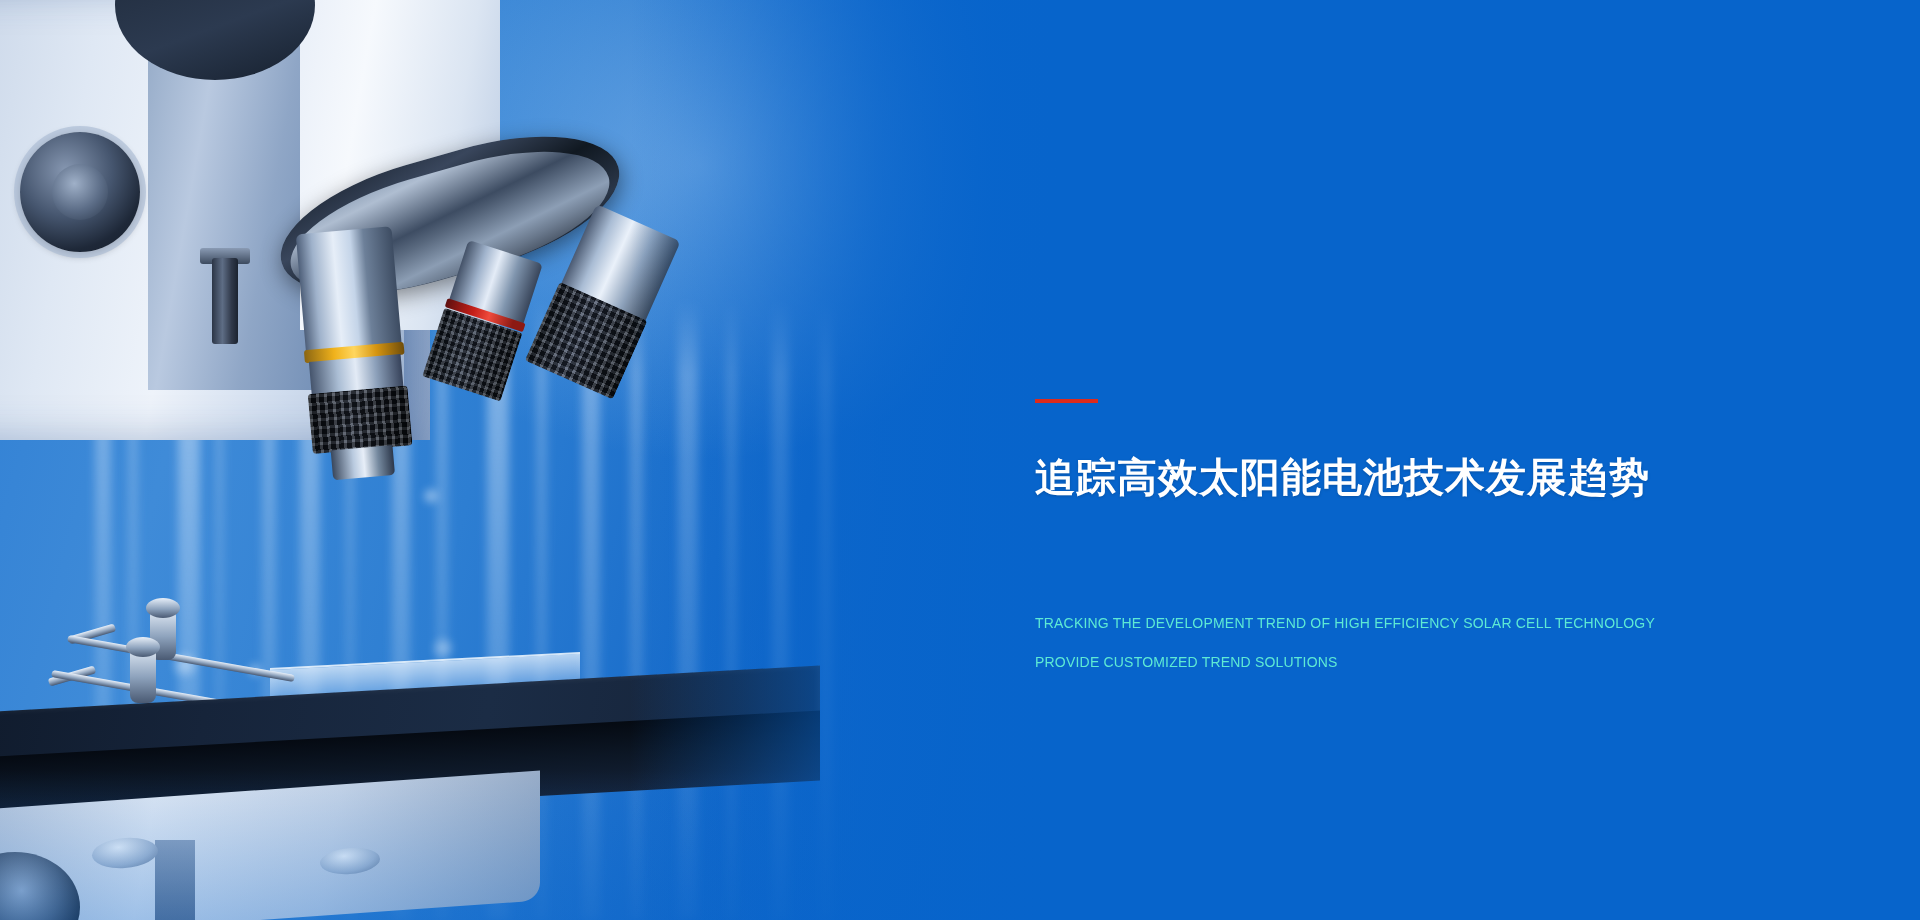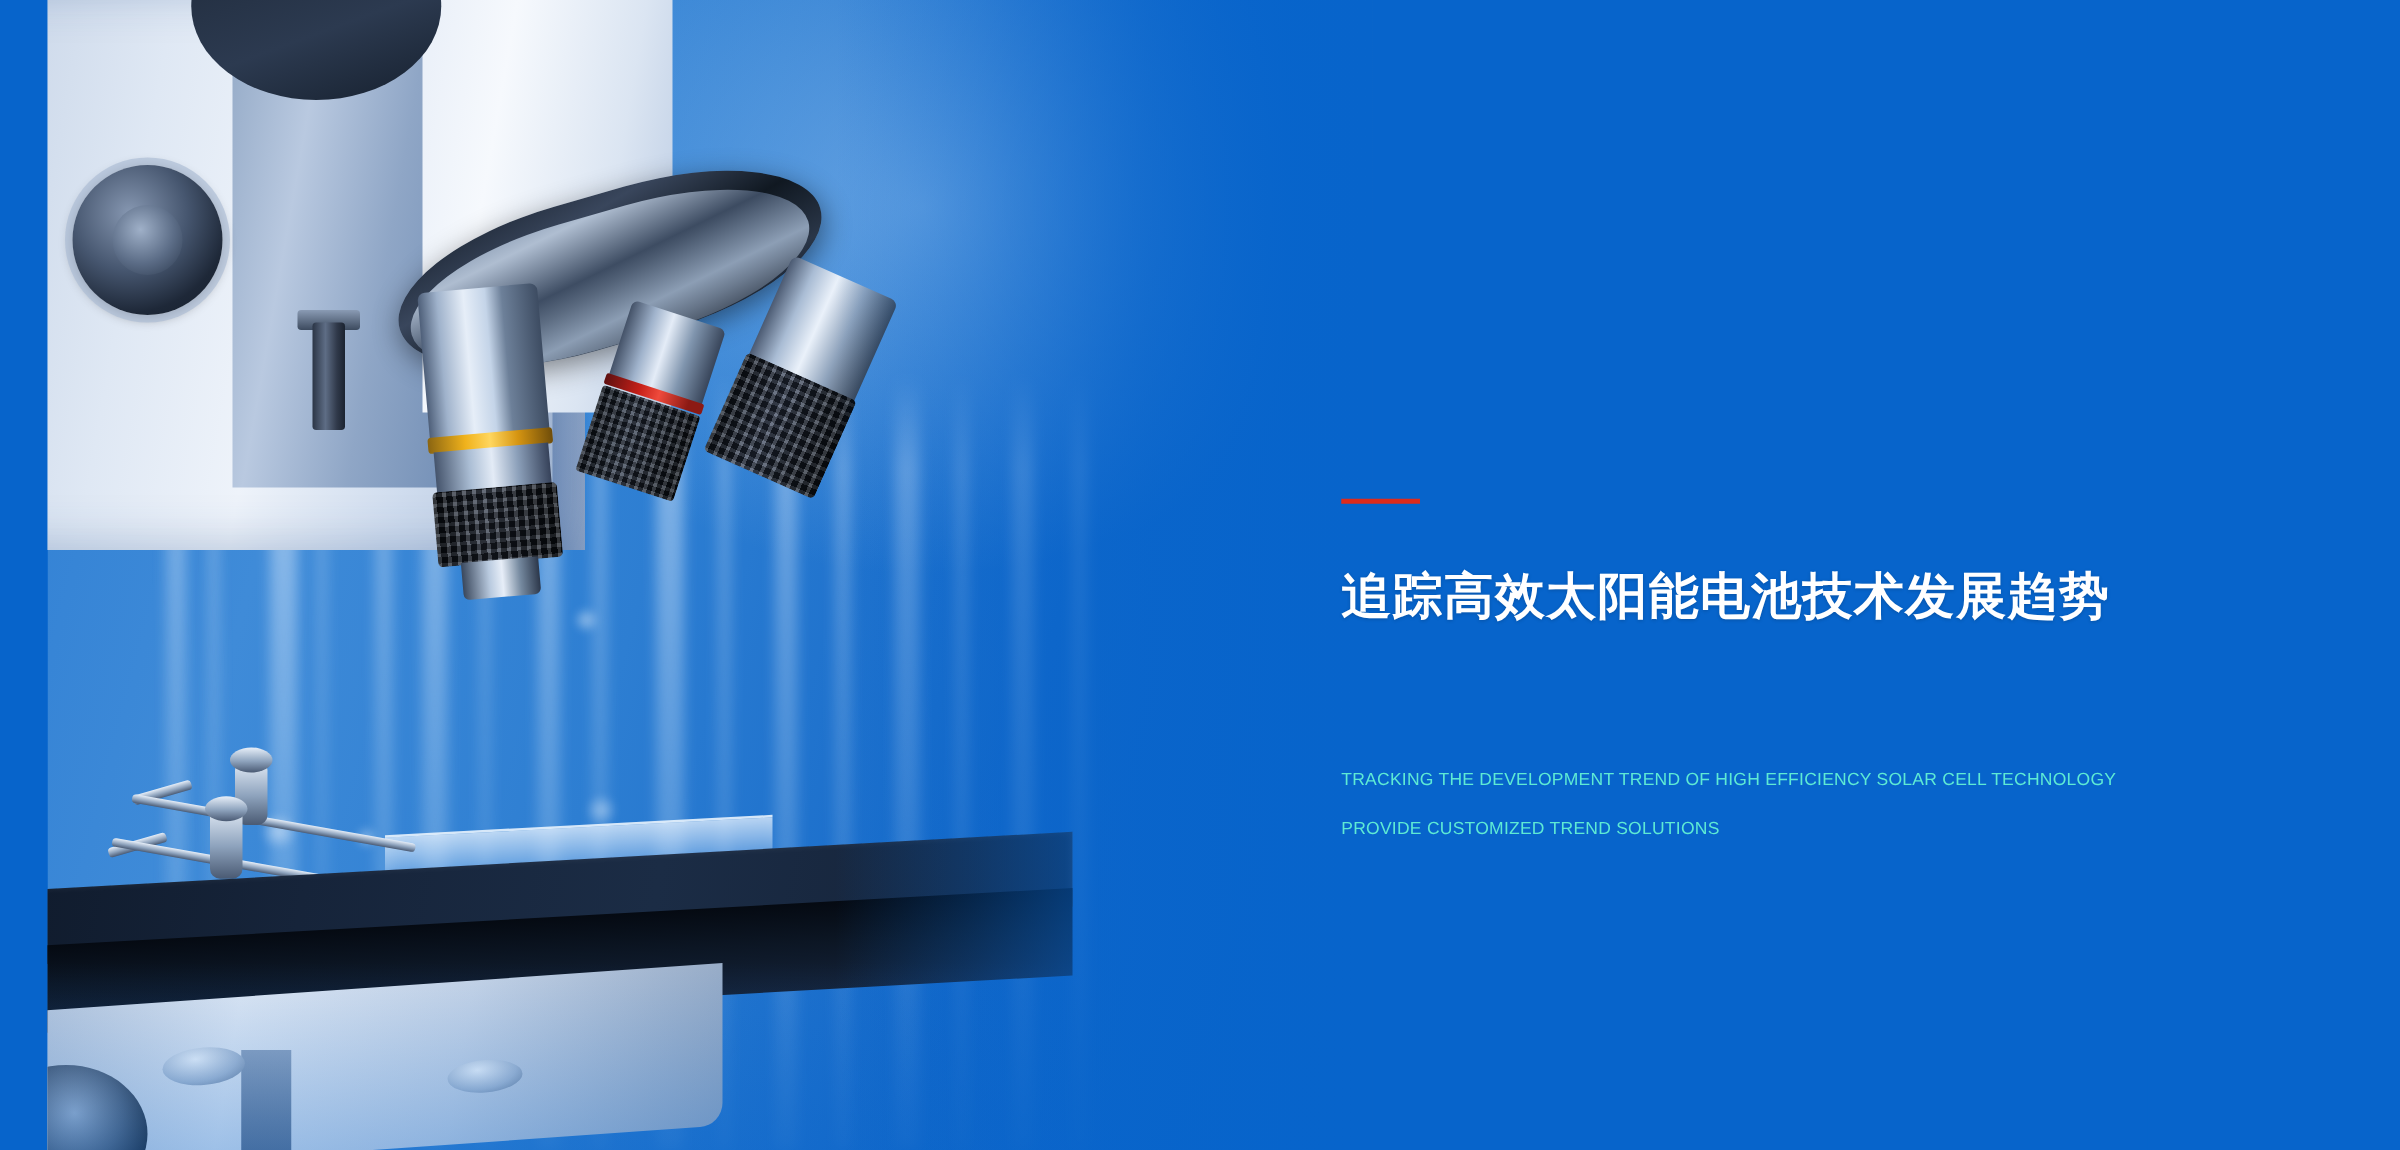--- a/index.html
+++ b/index.html
@@ -9,21 +9,20 @@
     overflow:hidden;
     background:#0764cb;
     font-family:"Liberation Sans", sans-serif;
   }
 
   .banner {
     position:relative;
     width:1680px; height:920px;
     overflow:hidden;
     background:#0764cb;
-    margin-left:38px;
   }
 
   
   .photo {
     position:absolute;
     left:0; top:0;
     width:1060px; height:920px;
     overflow:hidden;
   }
 

